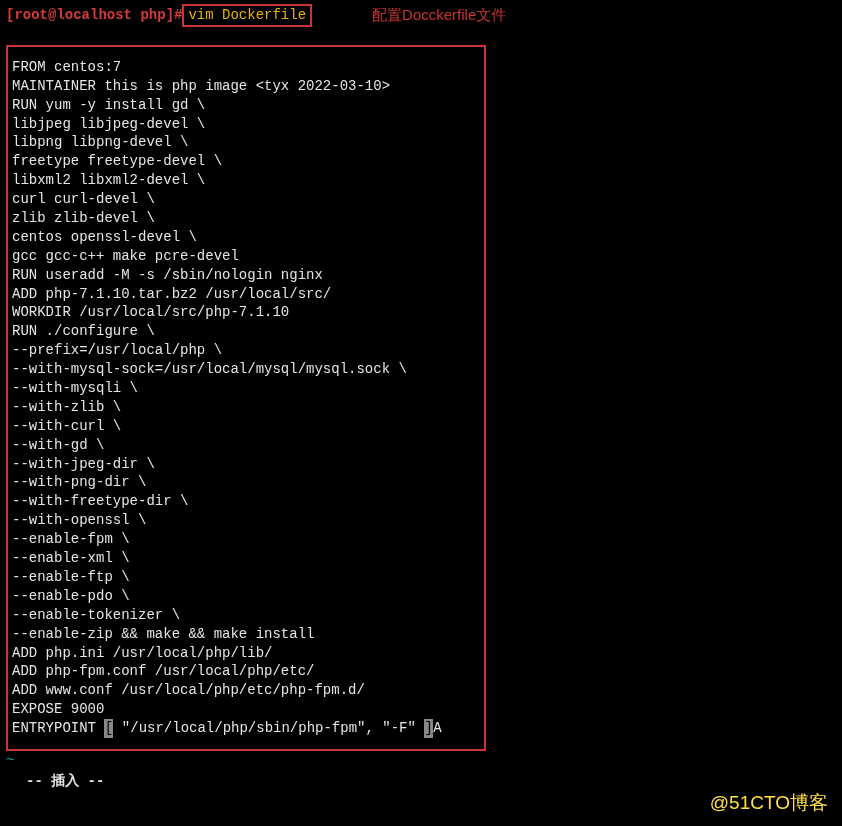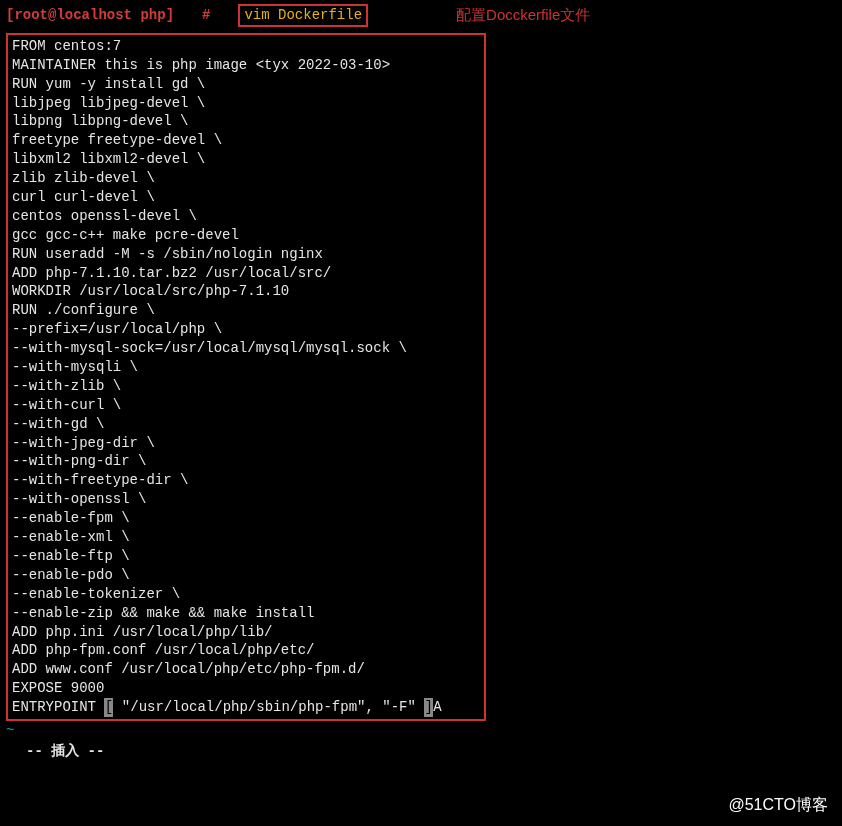--- a/index.html
+++ b/index.html
@@ -14,61 +14,60 @@
       position: relative;
       overflow: hidden;
     }
     .terminal {
       padding: 4px 6px;
     }
     .prompt-line {
       display: flex;
       align-items: center;
       margin-bottom: 2px;
-      gap: 28px;
     }
     .prompt-user { color: #d63a3a; font-weight: bold; }
     .prompt-hash { color: #d63a3a; font-weight: bold; }
     .command-box {
       border: 2px solid #c33;
       display: inline-block;
       padding: 0 4px;
       color: #eab308;
       margin-right: 40px;
     }
     .annotation {
       color: #c33;
       font-family: 'Microsoft YaHei', SimSun, sans-serif;
       font-size: 15px;
       margin-left: 20px;
     }
     .editor-box {
       border: 2px solid #c33;
-      margin-top: 4px;
-      padding: 2px 4px;
+      margin-top: 16px;
+      padding: 11px 4px;
       display: inline-block;
       min-width: 480px;
     }
     .line { white-space: pre; color: #e5e5e5; }
     .tilde { color: #0aa; }
     .mode-line { color: #e5e5e5; font-weight: bold; margin-top: 2px; margin-left: 20px; }
     .cursor-block {
       background: #888;
       color: #000;
       display: inline-block;
       width: 9px;
       text-align: center;
     }
     .watermark {
       position: absolute;
       bottom: 10px;
       right: 14px;
-      color: #ffffff;
+      color: #fde047;
       font-family: 'Microsoft YaHei', sans-serif;
-      font-size: 16px;
+      font-size: 19px;
     }
   </style>
 </head>
 <body>
 
 <div class="terminal">
   <div class="prompt-line">
     <span class="prompt-user">[root@localhost php]</span>
     <span class="prompt-hash">#</span>
     <span class="command-box">
@@ -79,22 +78,22 @@
 
   <div class="editor-box">
     <div id="file-content">
         <div class="line">FROM centos:7</div>
         <div class="line">MAINTAINER this is php image &lt;tyx 2022-03-10&gt;</div>
         <div class="line">RUN yum -y install gd \</div>
         <div class="line">libjpeg libjpeg-devel \</div>
         <div class="line">libpng libpng-devel \</div>
         <div class="line">freetype freetype-devel \</div>
         <div class="line">libxml2 libxml2-devel \</div>
+        <div class="line">curl curl-devel \</div>
         <div class="line">zlib zlib-devel \</div>
-        <div class="line">curl curl-devel \</div>
         <div class="line">centos openssl-devel \</div>
         <div class="line">gcc gcc-c++ make pcre-devel</div>
         <div class="line">RUN useradd -M -s /sbin/nologin nginx</div>
         <div class="line">ADD php-7.1.10.tar.bz2 /usr/local/src/</div>
         <div class="line">WORKDIR /usr/local/src/php-7.1.10</div>
         <div class="line">RUN ./configure \</div>
         <div class="line">--prefix=/usr/local/php \</div>
         <div class="line">--with-mysql-sock=/usr/local/mysql/mysql.sock \</div>
         <div class="line">--with-mysqli \</div>
         <div class="line">--with-zlib \</div>

